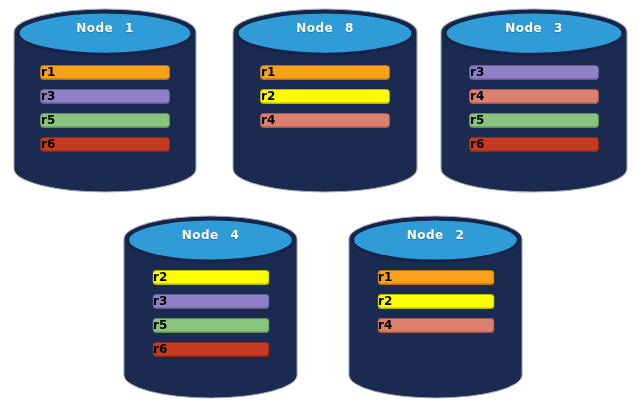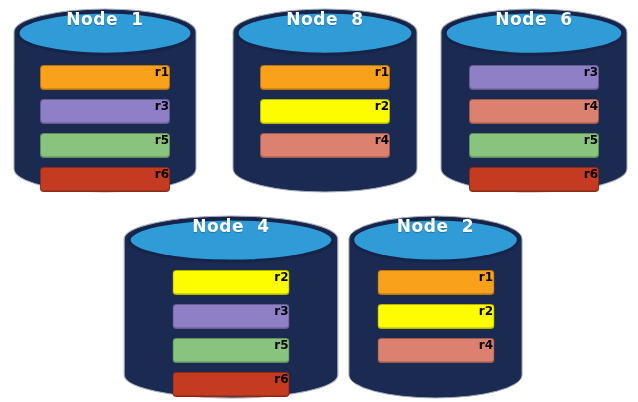--- a/index.html
+++ b/index.html
@@ -18,46 +18,46 @@
   .node {
     position: absolute;
   }
   .node svg {
     position: absolute;
     left: 0; top: 0;
     width: 100%; height: 100%;
   }
   .node-title {
     position: absolute;
-    left: 0; top: 1px;
+    left: 0; top: 13px;
     width: 100%;
     text-align: center;
     color: #ffffff;
-    font-size: 17px;
+    font-size: 12px;
     font-weight: 700;
     letter-spacing: 0.5px;
     word-spacing: 7px;
     text-shadow: 0 1px 1px rgba(0,0,0,0.25);
     user-select: none;
   }
   .bars {
     position: absolute;
     left: 50%;
     transform: translateX(-50%);
   }
   .row-top .bars { top: 57px; width: 130px; }
   .row-bottom .bars { top: 55px; width: 117px; }
   .bar {
     box-sizing: border-box;
-    height: 25px;
+    height: 15px;
     margin-bottom: 9px;
     border-radius: 4px;
     border: 1px solid rgba(0,0,0,0.28);
     box-shadow: inset 0 -1px 0 rgba(0,0,0,0.15);
-    text-align: right;
+    text-align: left;
     font-size: 12px;
     line-height: 13px;
     font-weight: 700;
     color: #000000;
     user-select: none;
   }
 </style>
 </head>
 <body>
 
@@ -88,30 +88,30 @@
         <div class="bar" style="background: rgb(253, 253, 0);">r2</div>
         <div class="bar" style="background: rgb(220, 128, 112);">r4</div>
       </div>
   </div>
 
   <div class="node row-top" style="left:440px; top:8px; width:188px; height:185px;">
     <svg viewBox="0 0 184 184" preserveAspectRatio="none" aria-hidden="true">
       <path class="cyl-body" stroke-width="1" d="M 1,24 A 91,23 0 0 1 183,24 L 183,160 A 91,23 0 0 1 1,160 Z" fill="#1B2A50" stroke="#A6AEBB"></path>
       <ellipse class="cyl-top" cx="92" cy="25" rx="87" ry="21" stroke-width="3" fill="#2F9CD7" stroke="#152448"></ellipse>
     </svg>
-    <div class="node-title">Node 6</div>
+    <div class="node-title">Node 3</div>
     <div class="bars">
         <div class="bar" style="background: rgb(143, 127, 199);">r3</div>
         <div class="bar" style="background: rgb(220, 128, 112);">r4</div>
         <div class="bar" style="background: rgb(136, 196, 126);">r5</div>
         <div class="bar" style="background: rgb(196, 59, 33);">r6</div>
       </div>
   </div>
 
-  <div class="node row-bottom" style="left:123px; top:215px; width:175px; height:184px;padding-left:41px;">
+  <div class="node row-bottom" style="left:123px; top:215px; width:175px; height:184px;">
     <svg viewBox="0 0 184 184" preserveAspectRatio="none" aria-hidden="true">
       <path class="cyl-body" stroke-width="1" d="M 1,24 A 91,23 0 0 1 183,24 L 183,160 A 91,23 0 0 1 1,160 Z" fill="#1B2A50" stroke="#A6AEBB"></path>
       <ellipse class="cyl-top" cx="92" cy="25" rx="87" ry="21" stroke-width="3" fill="#2F9CD7" stroke="#152448"></ellipse>
     </svg>
     <div class="node-title">Node 4</div>
     <div class="bars">
         <div class="bar" style="background: rgb(253, 253, 0);">r2</div>
         <div class="bar" style="background: rgb(143, 127, 199);">r3</div>
         <div class="bar" style="background: rgb(136, 196, 126);">r5</div>
         <div class="bar" style="background: rgb(196, 59, 33);">r6</div>

